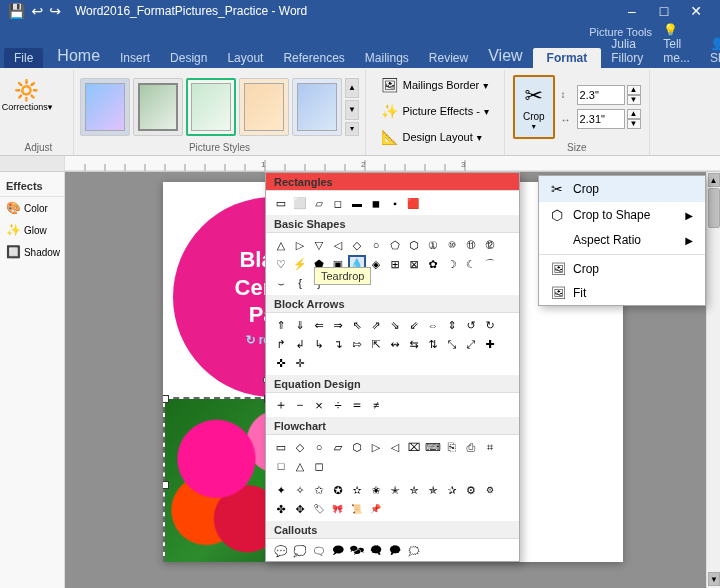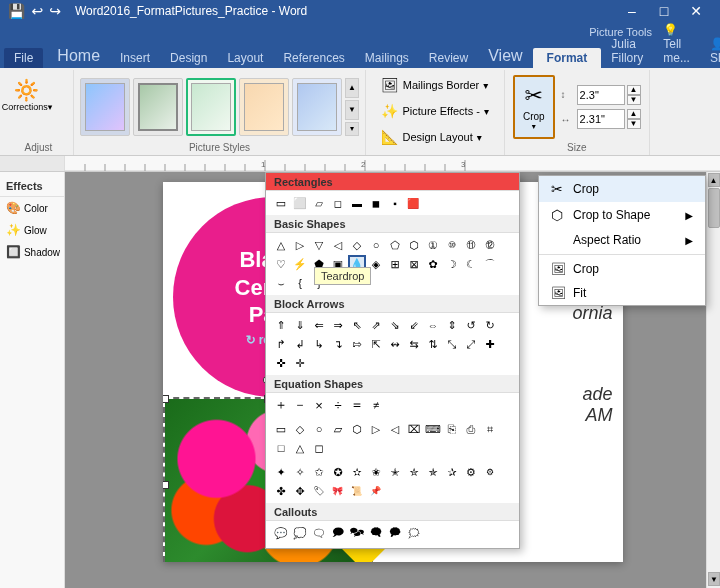--- a/index.html
+++ b/index.html
@@ -229,26 +229,20 @@
       <div style="position:absolute; left:170px; top:320px; font-size:13px; font-weight:bold; color:#333; text-align:center; width:60px; z-index:5;">
         <div>Ma</div>
         <div>17-</div>
       </div>
 
       <div style="position:absolute; left:220px; top:15px; right:10px;">
         <div style="font-size:50px; font-weight:bold; color:#1a1a1a; line-height:1.0;">Bl</div>
         <div style="font-size:40px; font-weight:bold; color:#1a1a1a; line-height:1.0; margin-top:4px;">&amp;</div>
         <div style="font-size:40px; font-weight:bold; color:#1a1a1a; line-height:1.0; margin-top:4px;">Ga</div>
       </div>
-      <div style="position:absolute; right:10px; top:100px; text-align:right; font-size:18px; font-style:italic; color:#333;">
-        <div>eauty</div>
-        <div>ornia</div>
-        <div style="margin-top:60px;">ade</div>
-        <div>AM</div>
-      </div>
     </div>
 
     <div style="position:absolute; left:200px; top:0px; width:255px; background:white; border:1px solid #aaa; box-shadow:3px 3px 8px rgba(0,0,0,0.25); z-index:100; max-height:390px; overflow-y:auto;">
 
       <div style="font-size:11px; font-weight:bold; color:#333; padding:3px 8px 2px; background:#ef4444; border-bottom:1px solid #ddd;">Rectangles</div>
       <div style="display:flex; flex-wrap:wrap; padding:3px 6px; gap:1px;">
         <div style="width:18px; height:18px; display:flex; align-items:center; justify-content:center; cursor:pointer; font-size:11px; border:1px solid transparent;" title="Rectangle">▭</div>
         <div style="width:18px; height:18px; display:flex; align-items:center; justify-content:center; cursor:pointer; font-size:11px; border:1px solid transparent;" title="Rounded Rectangle">⬜</div>
         <div style="width:18px; height:18px; display:flex; align-items:center; justify-content:center; cursor:pointer; font-size:10px; border:1px solid transparent;">▱</div>
         <div style="width:18px; height:18px; display:flex; align-items:center; justify-content:center; cursor:pointer; font-size:10px; border:1px solid transparent;">◻</div>
@@ -320,30 +314,31 @@
         <div style="width:18px; height:18px; display:flex; align-items:center; justify-content:center; cursor:pointer; font-size:11px;">⇆</div>
         <div style="width:18px; height:18px; display:flex; align-items:center; justify-content:center; cursor:pointer; font-size:11px;">⇅</div>
         <div style="width:18px; height:18px; display:flex; align-items:center; justify-content:center; cursor:pointer; font-size:11px;">⤡</div>
         <div style="width:18px; height:18px; display:flex; align-items:center; justify-content:center; cursor:pointer; font-size:11px;">⤢</div>
 
         <div style="width:18px; height:18px; display:flex; align-items:center; justify-content:center; cursor:pointer; font-size:11px;">✚</div>
         <div style="width:18px; height:18px; display:flex; align-items:center; justify-content:center; cursor:pointer; font-size:11px;">✜</div>
         <div style="width:18px; height:18px; display:flex; align-items:center; justify-content:center; cursor:pointer; font-size:11px;">✛</div>
       </div>
 
-      <div style="font-size:11px; font-weight:bold; color:#333; padding:3px 8px 2px; background:#f0f0f0; border-bottom:1px solid #ddd;">Equation Shapes</div>
+      <div style="font-size:11px; font-weight:bold; color:#333; padding:3px 8px 2px; background:#f0f0f0; border-bottom:1px solid #ddd;">Equation Design</div>
       <div style="display:flex; flex-wrap:wrap; padding:3px 6px; gap:1px;">
         <div style="width:18px; height:18px; display:flex; align-items:center; justify-content:center; cursor:pointer; font-size:13px;">＋</div>
         <div style="width:18px; height:18px; display:flex; align-items:center; justify-content:center; cursor:pointer; font-size:13px;">－</div>
         <div style="width:18px; height:18px; display:flex; align-items:center; justify-content:center; cursor:pointer; font-size:13px;">×</div>
         <div style="width:18px; height:18px; display:flex; align-items:center; justify-content:center; cursor:pointer; font-size:13px;">÷</div>
         <div style="width:18px; height:18px; display:flex; align-items:center; justify-content:center; cursor:pointer; font-size:13px;">＝</div>
         <div style="width:18px; height:18px; display:flex; align-items:center; justify-content:center; cursor:pointer; font-size:11px;">≠</div>
       </div>
 
+      <div style="font-size:11px; font-weight:bold; color:#333; padding:3px 8px 2px; background:#f0f0f0; border-bottom:1px solid #ddd;">Flowchart</div>
       <div style="display:flex; flex-wrap:wrap; padding:3px 6px; gap:1px;">
         <div style="width:18px; height:18px; display:flex; align-items:center; justify-content:center; cursor:pointer; font-size:11px;">▭</div>
         <div style="width:18px; height:18px; display:flex; align-items:center; justify-content:center; cursor:pointer; font-size:11px;">◇</div>
         <div style="width:18px; height:18px; display:flex; align-items:center; justify-content:center; cursor:pointer; font-size:11px;">○</div>
         <div style="width:18px; height:18px; display:flex; align-items:center; justify-content:center; cursor:pointer; font-size:11px;">▱</div>
         <div style="width:18px; height:18px; display:flex; align-items:center; justify-content:center; cursor:pointer; font-size:11px;">⬡</div>
         <div style="width:18px; height:18px; display:flex; align-items:center; justify-content:center; cursor:pointer; font-size:11px;">▷</div>
         <div style="width:18px; height:18px; display:flex; align-items:center; justify-content:center; cursor:pointer; font-size:11px;">◁</div>
         <div style="width:18px; height:18px; display:flex; align-items:center; justify-content:center; cursor:pointer; font-size:11px;">⌧</div>
         <div style="width:18px; height:18px; display:flex; align-items:center; justify-content:center; cursor:pointer; font-size:11px;">⌨</div>

